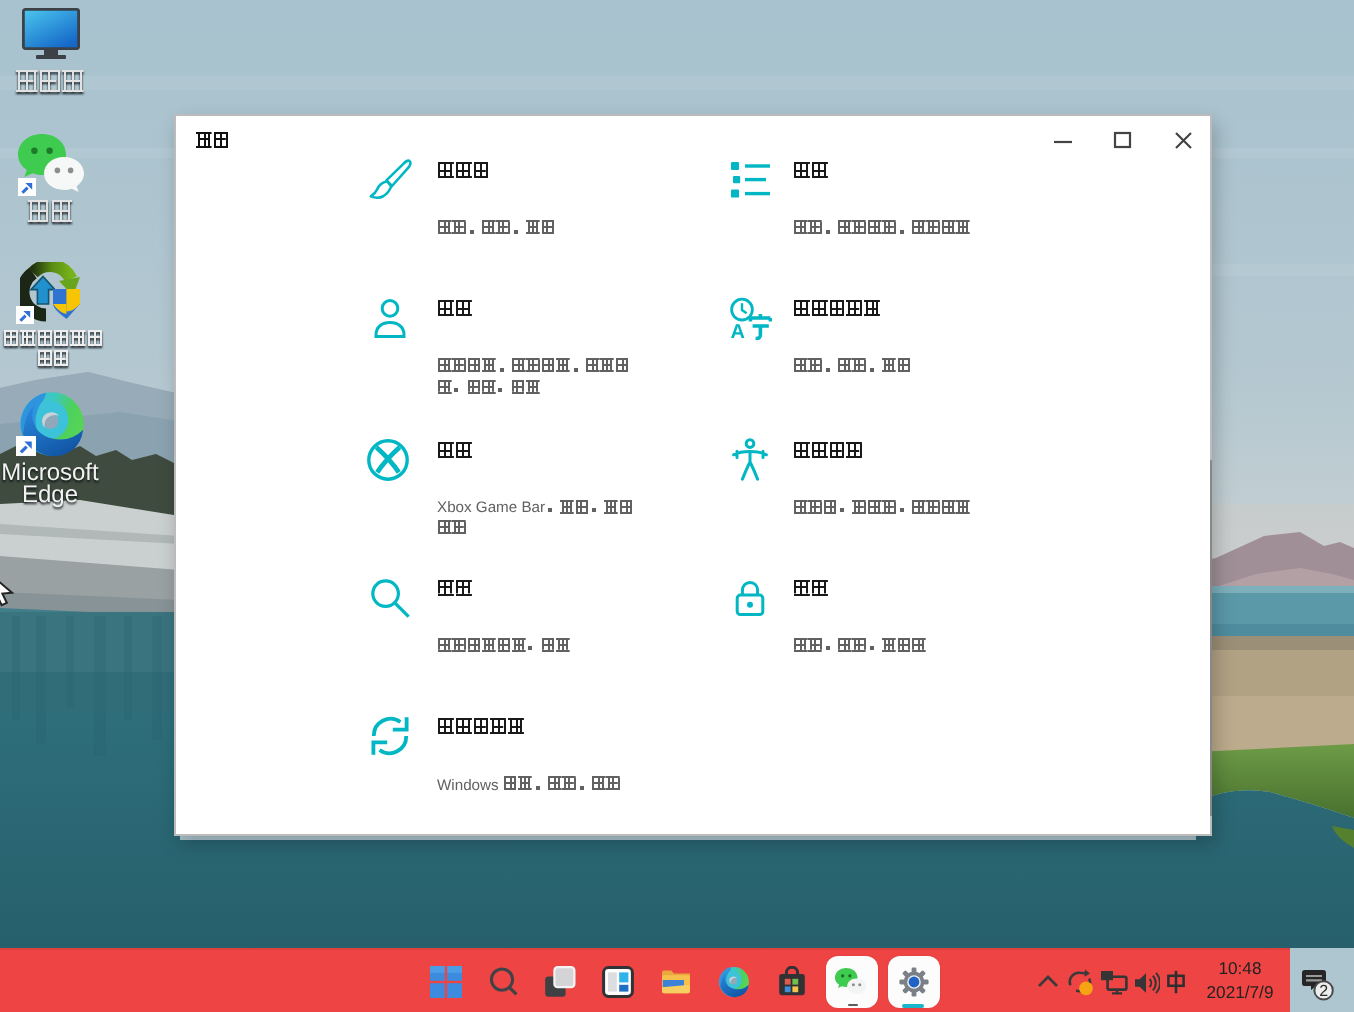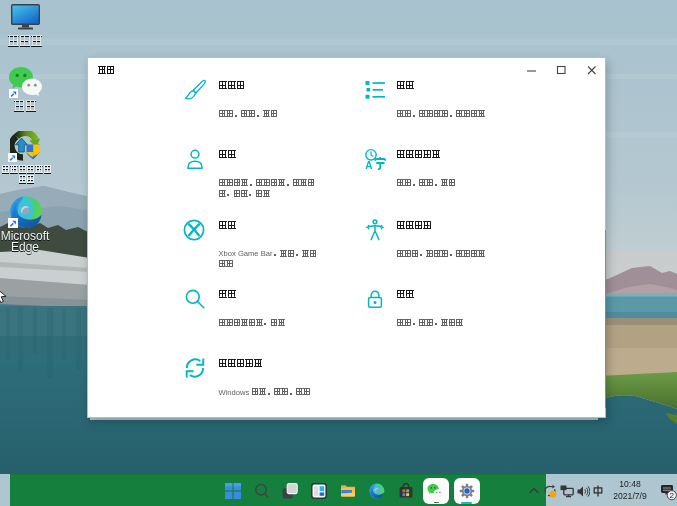--- a/index.html
+++ b/index.html
@@ -14,21 +14,21 @@
  linear-gradient(currentColor,currentColor) 50% 50%/1px 100% no-repeat}
 
 .d{display:inline-block;width:.95em;height:.92em;vertical-align:-0.1em;background:linear-gradient(currentColor,currentColor) 25% 88%/2px 2px no-repeat}
 
 #win{left:87px;top:57px;width:519px;height:361px;background:#fff;border:1px solid rgba(120,120,120,.5);box-shadow:2px 4px 9px rgba(0,0,0,.22)}
 .tile{position:absolute}
 .tt{position:absolute;left:0;top:0;font-size:9px;color:#191919;white-space:nowrap}
 .ts{position:absolute;left:0;top:29px;font-size:7.6px;line-height:10.4px;color:#616161;white-space:nowrap}
 .ticon{position:absolute;width:22px;height:22px}
 
-#bar{left:10px;top:474px;width:536px;height:32px;background:#15803d;border-top:1px solid rgba(0,0,0,.07)}
+#bar{left:0;top:474px;width:645px;height:32px;background:#ef4444;border-top:1px solid rgba(0,0,0,.07)}
 .tbi{position:absolute;top:8px;width:16px;height:16px}
 .card{position:absolute;top:3px;width:26px;height:26px;background:#fcfcfc;border-radius:6px;box-shadow:0 0 1px rgba(0,0,0,.12)}
 .lbl{position:absolute;width:100%;text-align:center;color:#f4f4f4;font-size:12px;line-height:10.5px}
 .sh{filter:drop-shadow(0.8px 1px 0.6px rgba(10,15,20,.95))}
 </style></head>
 <body>
 <div id="desk">
 <svg class="abs" width="677" height="506" viewBox="0 0 677 506">
  <defs>
   <linearGradient id="sky" x1="0" y1="0" x2="0" y2="1">

